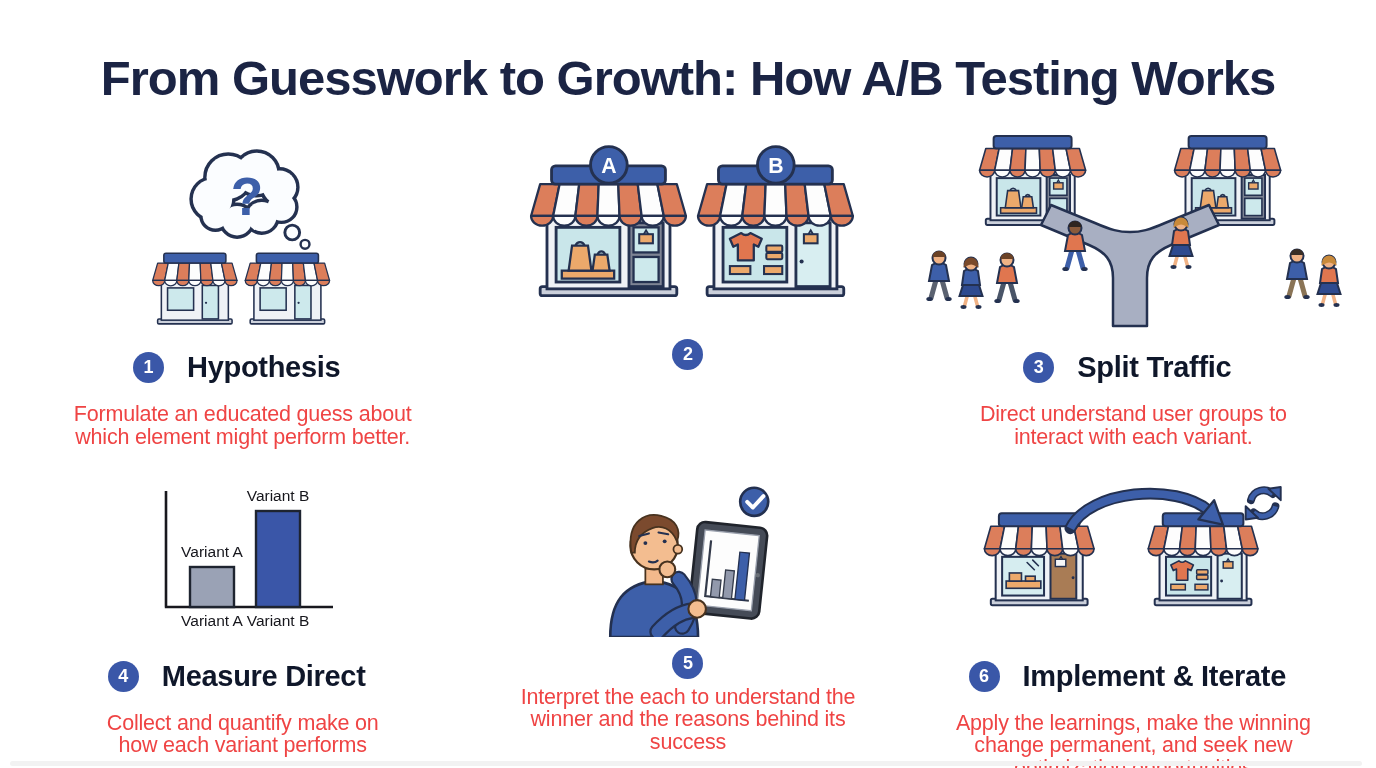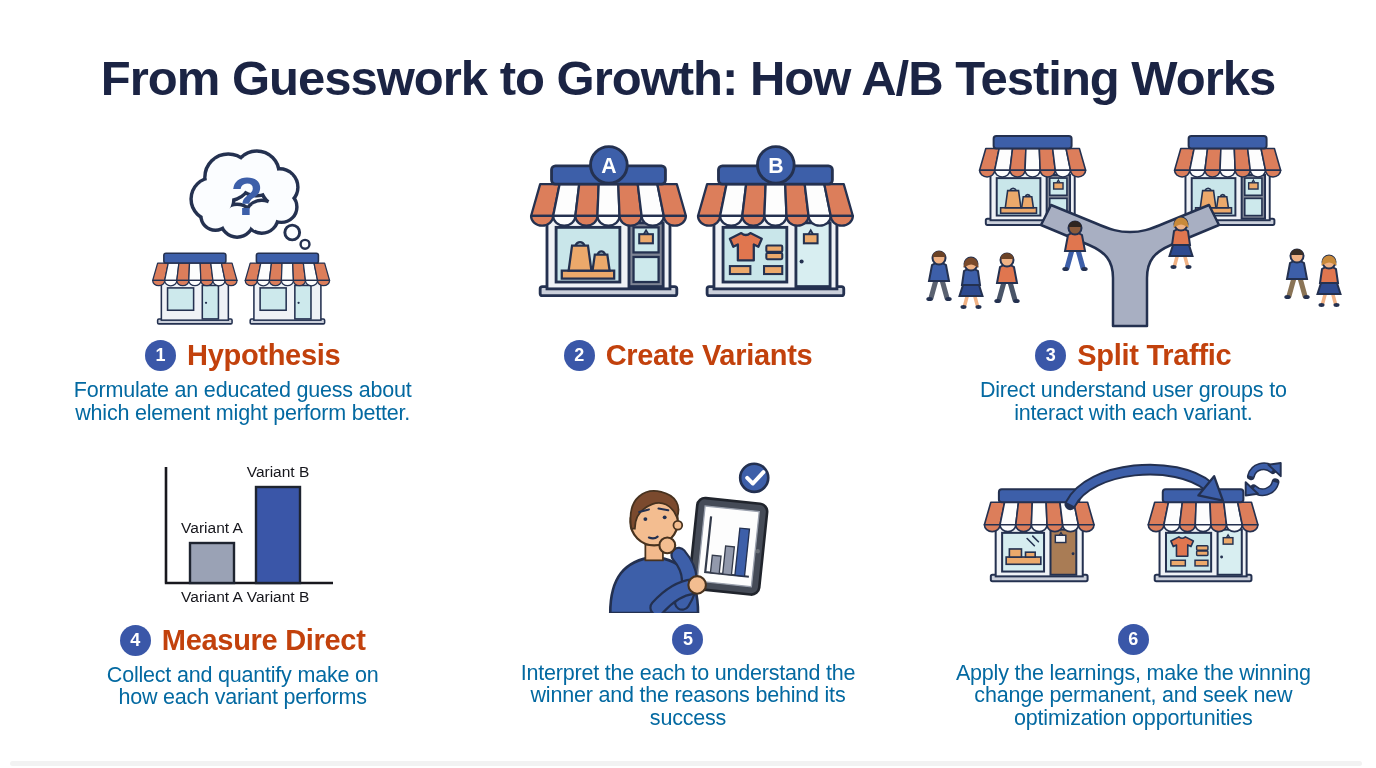--- a/index.html
+++ b/index.html
@@ -18,24 +18,24 @@
   .cell{display:flex;flex-direction:column;align-items:center;}
   .illus{display:flex;align-items:flex-end;justify-content:center;}
   .illus.r1{height:200px;}
   .illus.r2{height:158px;margin-top:6px;}
   .head{display:flex;align-items:center;gap:11px;margin-top:11px;}
   .badge{
     width:31px;height:31px;border-radius:50%;background:#3A57A8;color:#ffffff;
     display:flex;align-items:center;justify-content:center;
     font-size:18px;font-weight:bold;flex:0 0 auto;
   }
-  .head h2{margin:0;font-size:29px;font-weight:bold;color:#c2410c;letter-spacing:-0.3px;}
+  .head h2{margin:12px;font-size:29px;font-weight:bold;color:#0f172a;letter-spacing:-0.3px;}
   .desc{
     margin:7px 0 0 0;text-align:center;font-size:21.5px;line-height:1.06;
-    color:#0369a1;letter-spacing:-0.2px;
+    color:#ef4444;letter-spacing:-0.2px;
   }
   svg{display:block;}
   text{font-family:"Liberation Sans",sans-serif;}
   .bottom-bar{
     position:absolute;left:10px;right:14px;bottom:2px;height:5px;
     background:#f2f2f2;border-radius:3px;
   }
 </style>
 </head>
 <body>
@@ -194,21 +194,20 @@
             <text x="98" y="32" text-anchor="middle" dominant-baseline="central" font-size="22" font-weight="bold" fill="#ffffff">A</text>
           </g>
           <g>
             <circle cx="271" cy="31" r="19" fill="#3D5FA9" stroke="#243150" stroke-width="3"></circle>
             <text x="271" y="32" text-anchor="middle" dominant-baseline="central" font-size="22" font-weight="bold" fill="#ffffff">B</text>
           </g>
         </svg>
       </div>
       <div class="head">
         <span class="badge">2</span>
-        <h2>Create Variants</h2>
       </div>
     </div>
 
     <div class="cell">
       <div class="illus r1">
         <svg width="420" height="200" viewBox="0 0 420 200">
           <use href="#store-prodA" transform="translate(55,8) scale(0.78)"></use>
           <use href="#store-prodA" transform="translate(250,8) scale(0.78)"></use>
           <path d="M190,198 L190,150 C190,132 182,124 166,117 L118,97 L128,77 L172,95 C188,102 196,104 207,104 C218,104 226,102 242,95 L286,77 L296,97 L248,117 C232,124 224,132 224,150 L224,198 Z" fill="#A8AFC2" stroke="#243150" stroke-width="2.5" stroke-linejoin="round"></path>
           <g>
@@ -304,20 +303,21 @@
             <path d="M-14,-3 A15,15 0 0 1 11,-10" fill="none" stroke="#3D5FA9" stroke-width="5.5"></path>
             <polygon points="20,-3 6,-16 20,-18" fill="#3D5FA9" stroke="#233050" stroke-width="2.2" stroke-linejoin="round"></polygon>
             <path d="M14,4 A15,15 0 0 1 -11,11" fill="none" stroke="#233050" stroke-width="9" stroke-linecap="round"></path>
             <path d="M14,4 A15,15 0 0 1 -11,11" fill="none" stroke="#3D5FA9" stroke-width="5.5"></path>
             <polygon points="-20,4 -6,17 -20,19" fill="#3D5FA9" stroke="#233050" stroke-width="2.2" stroke-linejoin="round"></polygon>
           </g>
         </svg>
       </div>
       <div class="head">
         <span class="badge">6</span>
+        <h2>Implement &amp; Iterate</h2>
       </div>
       <p class="desc" style="max-width:372px">Apply the learnings, make the winning change permanent, and seek new optimization opportunities</p>
     </div>
 
   </div>
 
   <div class="bottom-bar"></div>
 </div>
 
 </body></html>

